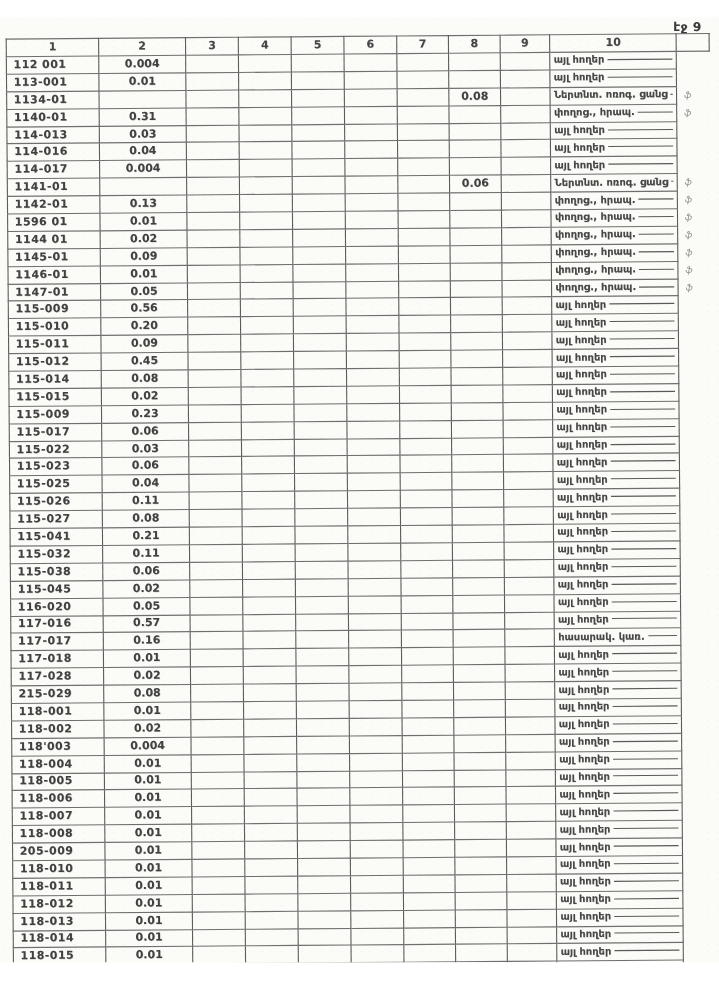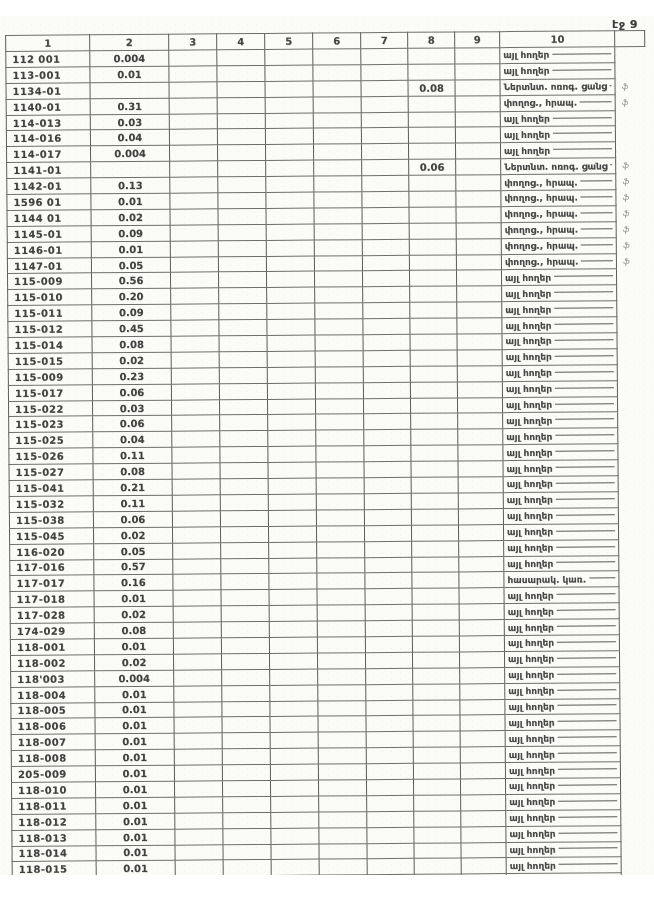--- a/index.html
+++ b/index.html
@@ -740,21 +740,21 @@
             <td class="bordered"></td>
             <td class="bordered c10">
               <span class="c10wrap">
                 <span class="c10lab">այլ հողեր</span>
                 <span class="c10tail"></span>
               </span>
             </td>
             <td class="note-cell"></td>
           </tr>
           <tr>
-            <td class="bordered c1">174-029</td>
+            <td class="bordered c1">215-029</td>
             <td class="bordered c2">0.08</td>
             <td class="bordered"></td>
             <td class="bordered"></td>
             <td class="bordered"></td>
             <td class="bordered"></td>
             <td class="bordered"></td>
             <td class="bordered c8"></td>
             <td class="bordered"></td>
             <td class="bordered c10">
               <span class="c10wrap">

